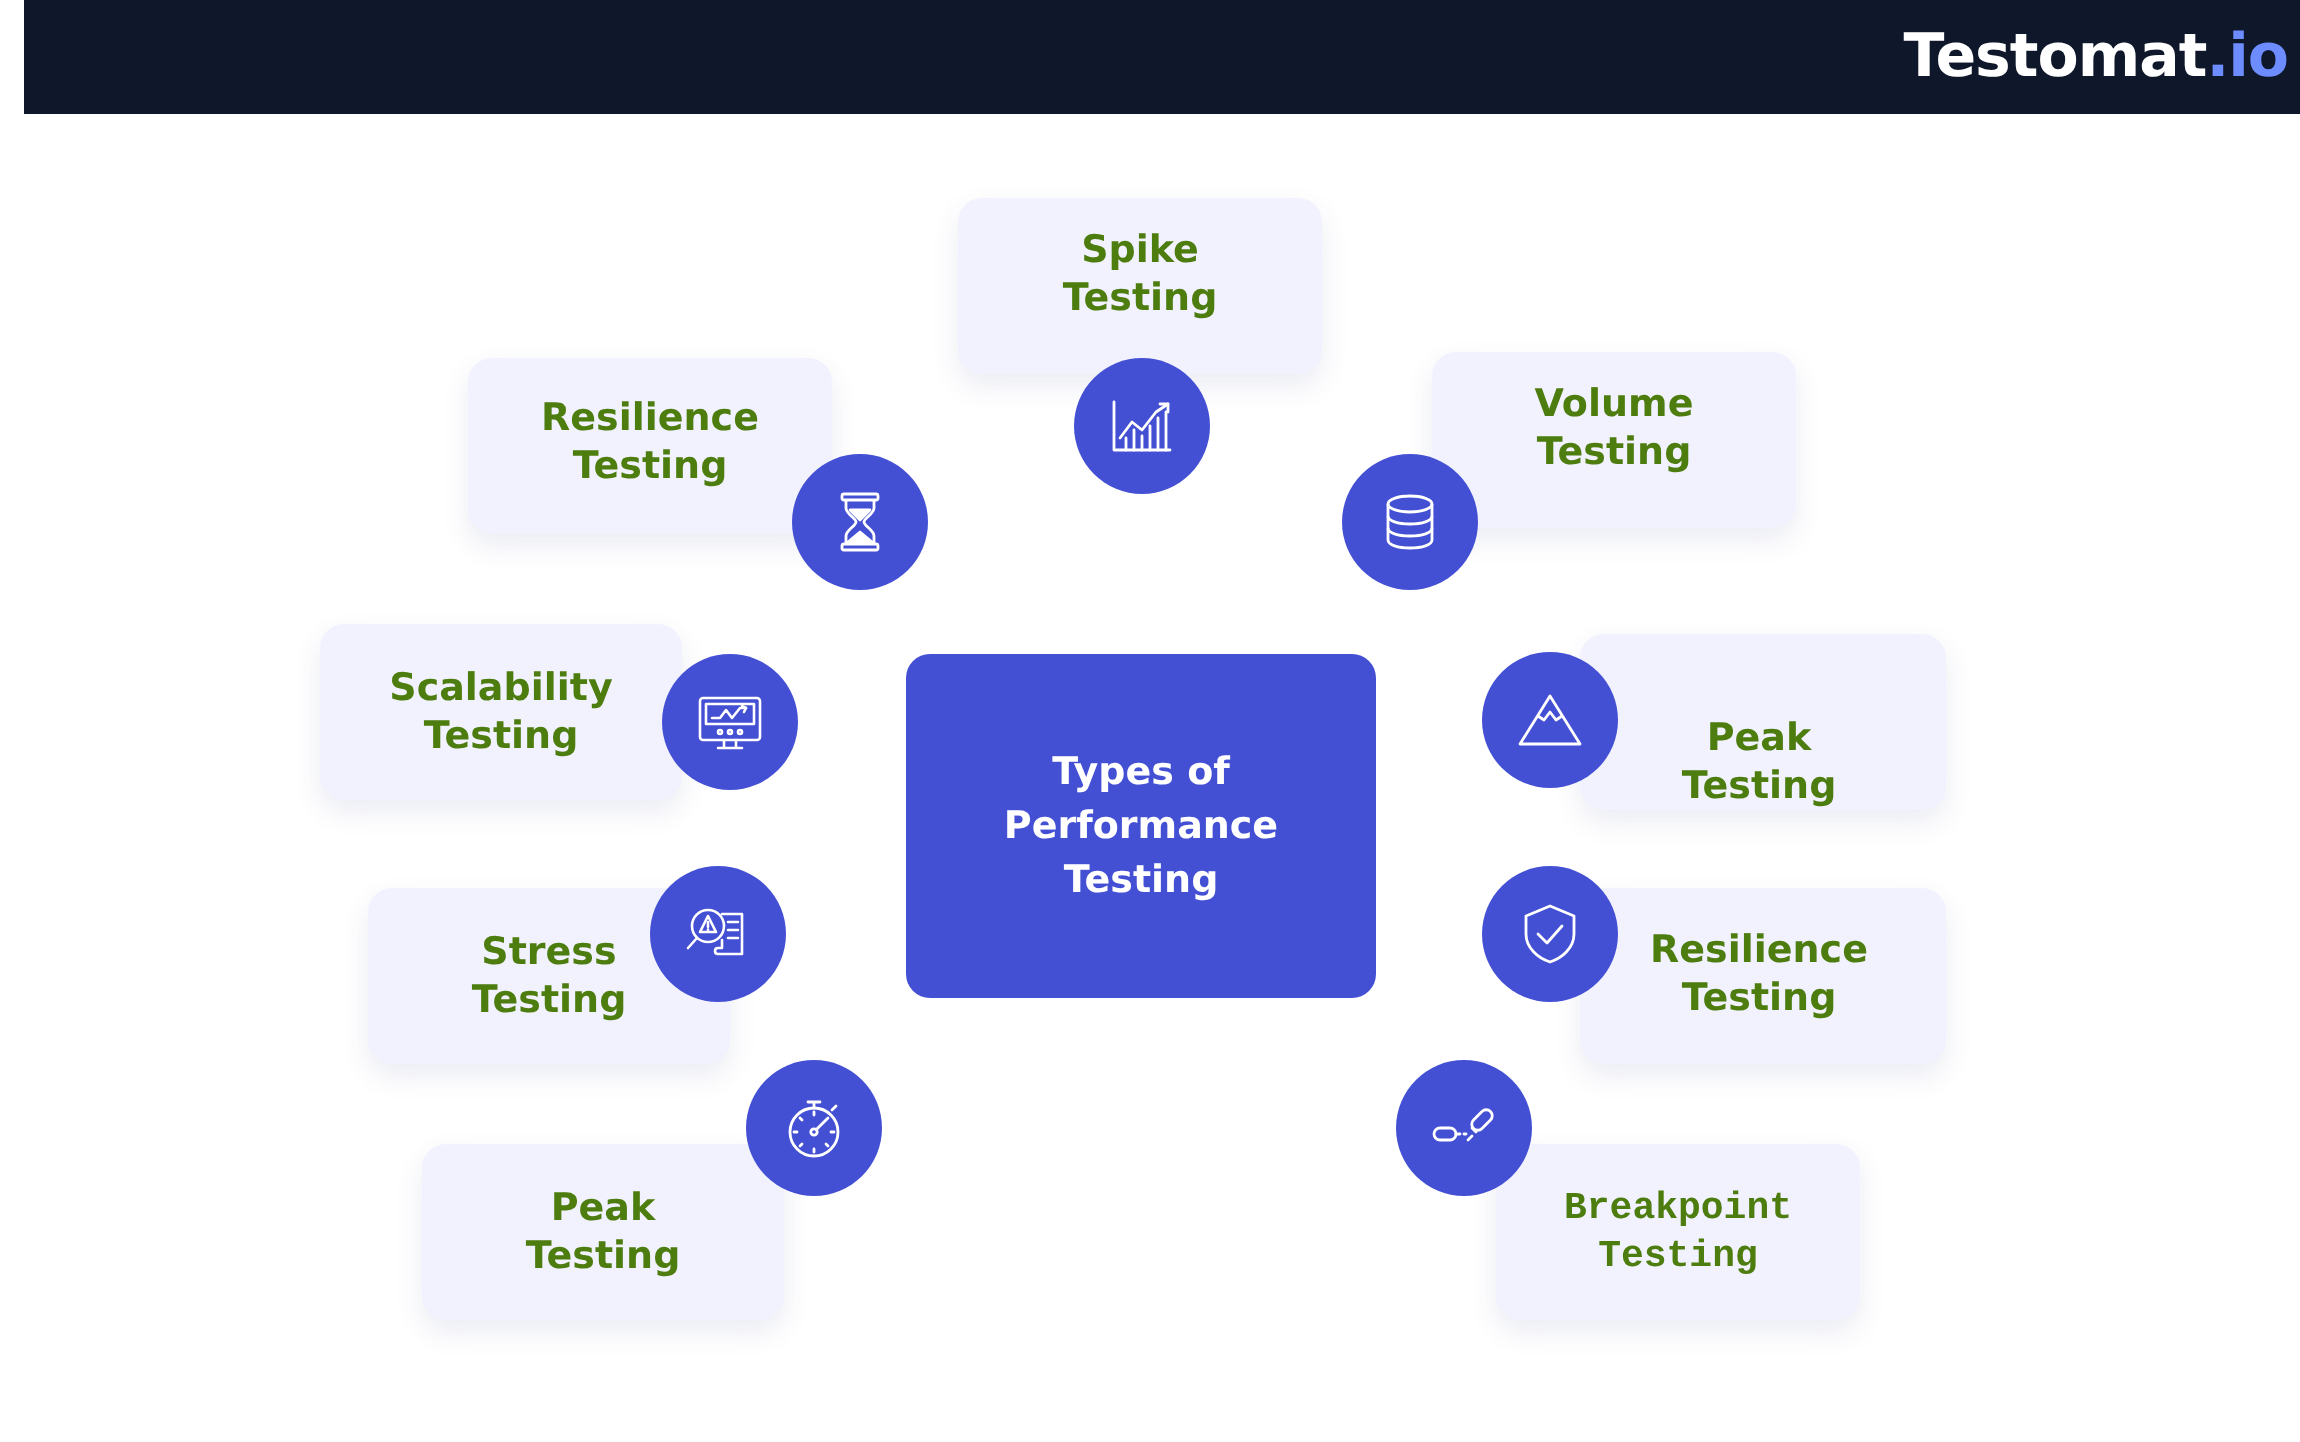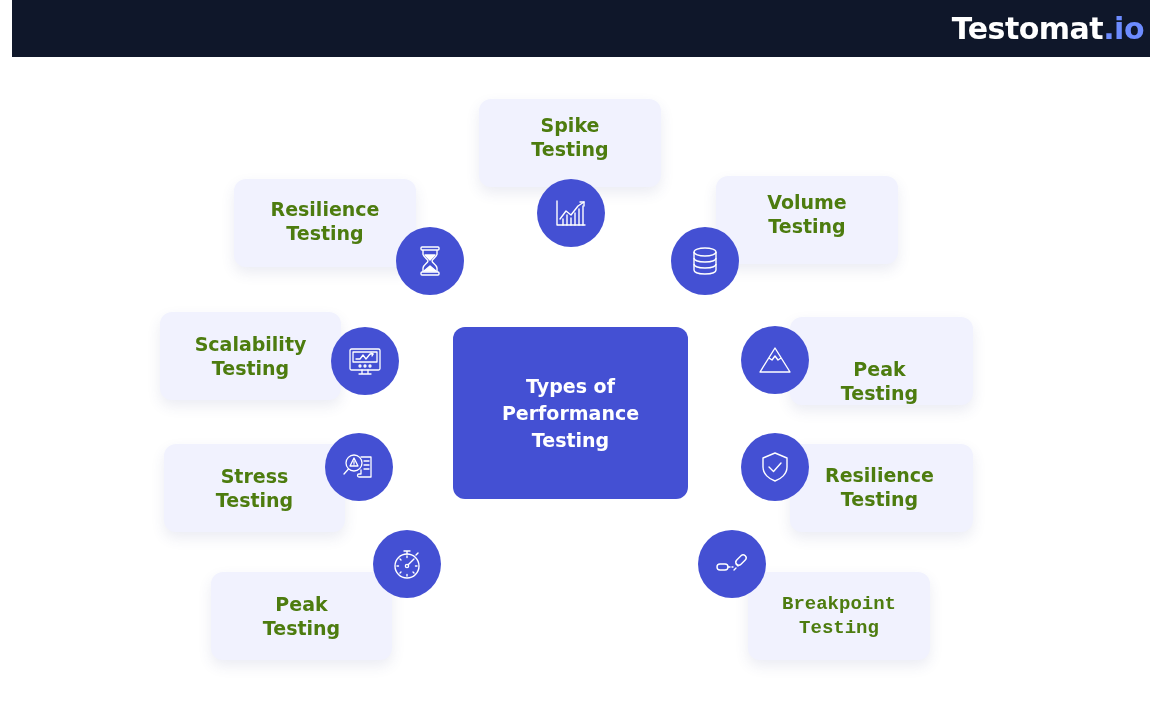--- a/index.html
+++ b/index.html
@@ -143,21 +143,21 @@
   <svg viewBox="0 0 40 40" fill="none" stroke="#fff" stroke-width="1.4" stroke-linecap="round">
     <circle cx="20" cy="22" r="12"></circle>
     <path d="M17 7 H23 M20 7 V10"></path>
     <path d="M29 11 L31 9"></path>
     <circle cx="20" cy="22" r="1.6"></circle>
     <path d="M21.2 20.8 L27 15"></path>
     <path d="M20 12 V13.5 M20 30.5 V32 M10 22 H11.5 M28.5 22 H30 M13 15 L14 16 M26 28 L27 29 M13 29 L14 28"></path>
   </svg>
 </div>
 
-<div class="card" style="left:164px;top:444px;width:181px;height:88px;">
+<div class="card" style="left:184px;top:444px;width:181px;height:88px;">
   <div>
     <span>Stress</span>
     <span>Testing</span>
   </div>
 </div>
 <div class="circle" style="left:325px;top:433px;">
   <svg viewBox="0 0 40 40" fill="none" stroke="#fff" stroke-width="1.3" stroke-linecap="round" stroke-linejoin="round">
     <circle cx="15" cy="16" r="8"></circle>
     <path d="M9.5 22 L5 27"></path>
     <path d="M15 11 L19 19 H11 Z"></path>

